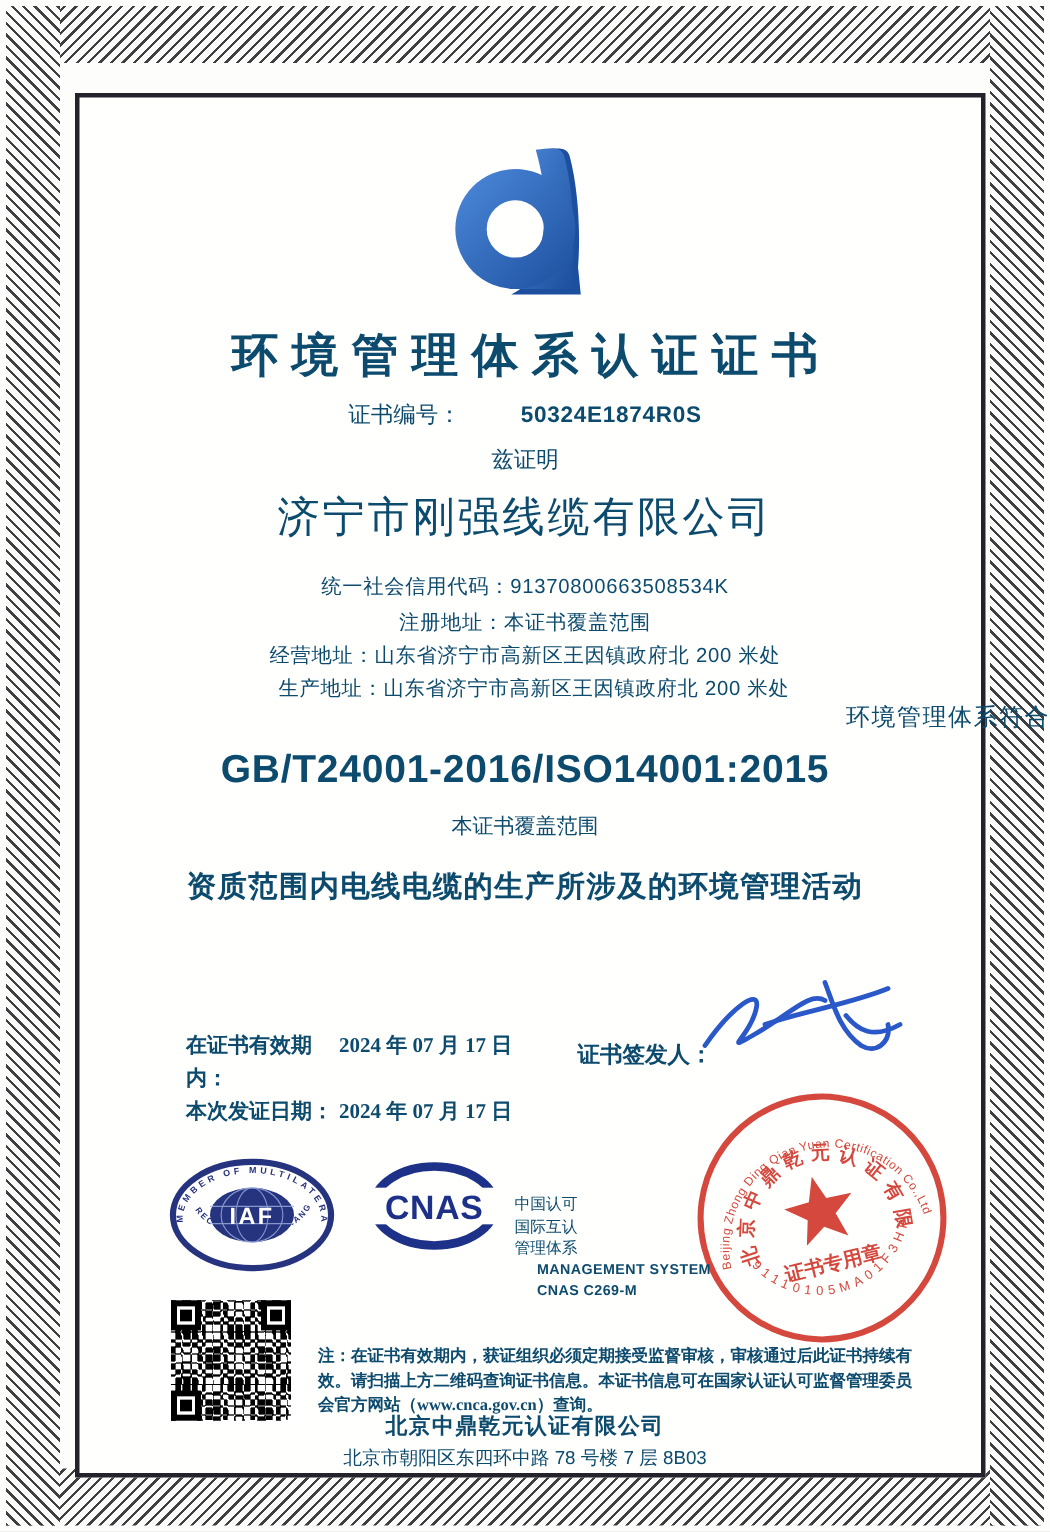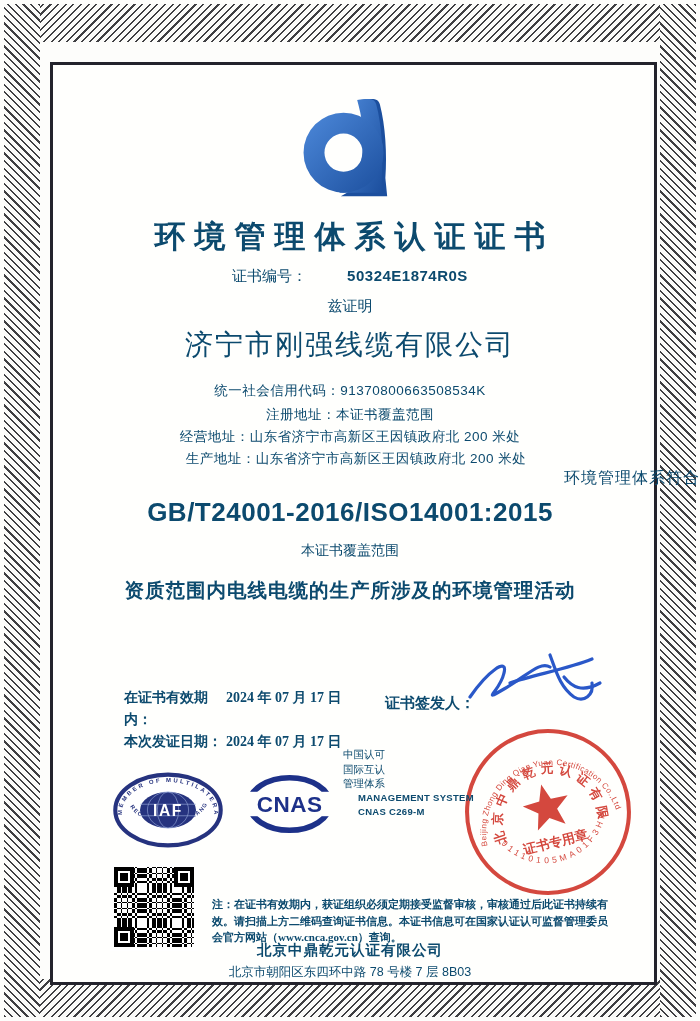--- a/index.html
+++ b/index.html
@@ -21,21 +21,21 @@
   .company{top:326px;font-size:28px;letter-spacing:2px;}
   .small-line{font-size:13.5px;letter-spacing:.5px;}
   .conform{top:468px;font-size:16px;letter-spacing:1px;text-align:right;}
   .standard{top:497px;font-size:26px;font-weight:bold;letter-spacing:.5px;}
   .scope-label{top:542px;font-size:14px;}
   .scope{top:577px;font-size:19.5px;font-weight:bold;letter-spacing:1px;}
   .dates{left:124px;top:687px;font-family:"Liberation Serif","DejaVu Serif",serif;font-weight:bold;font-size:14px;}
   .dates .row{display:flex;line-height:22px;}
   .dates .lbl{width:102px;}
   .signer{left:385px;top:694px;font-size:15px;font-weight:bold;}
-  .cnas-text{left:343px;top:747px;font-size:10.5px;line-height:14.5px;}
+  .cnas-text{left:343px;top:796px;font-size:10.5px;line-height:14.5px;}
   .cnas-text .en{font-weight:bold;font-size:9.5px;letter-spacing:.3px;margin-left:15px;}
   
   .qr{left:110px;top:863px;width:80px;height:80px;padding:4px;background-color:#fff;}
   .qr .modules{width:80px;height:80px;position:relative;
     background:repeating-conic-gradient(#141414 0% 25%,#fff 0% 50%) 0px 0px/14px 14px,
                repeating-conic-gradient(#141414 0% 25%,#fff 0% 50%) 3px 6px/10px 10px;
     background-blend-mode:difference;filter:contrast(400%);}
   .finder{position:absolute;width:12px;height:12px;border:4px solid #141414;background:#fff;}
   .finder .dot{position:absolute;left:2px;top:2px;width:8px;height:8px;background:#141414;}
   .f-tl{left:0;top:0;} .f-tr{right:0;top:0;} .f-bl{left:0;bottom:0;}

